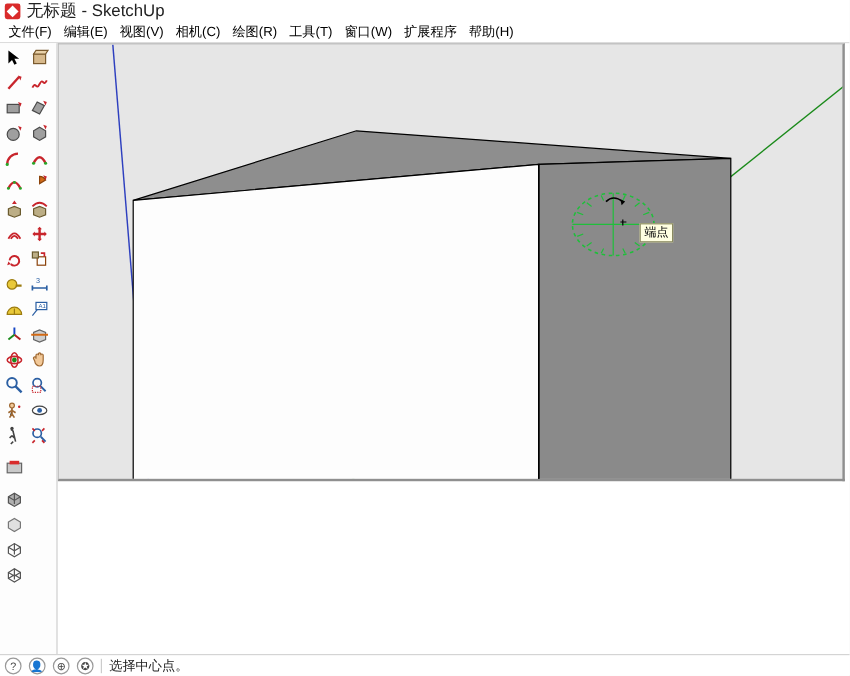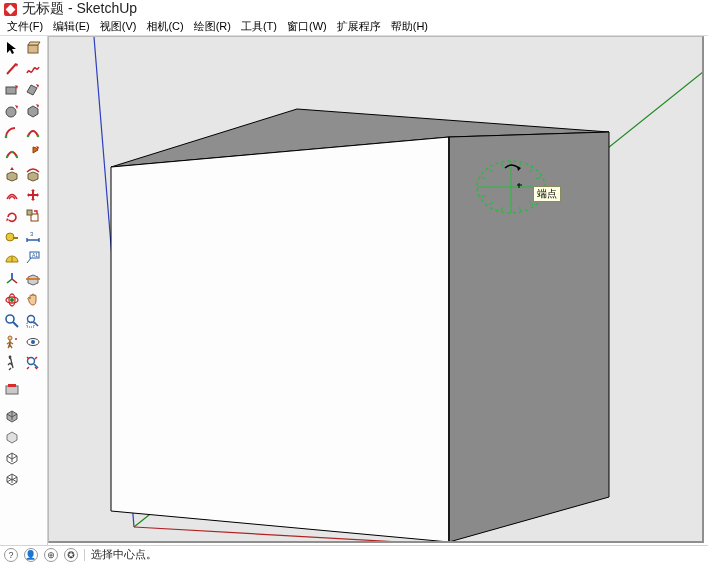--- a/index.html
+++ b/index.html
@@ -9,21 +9,21 @@
 .titlebar .app-icon::after { content: ""; position: absolute; left: 3px; top: 3px; width: 7px; height: 7px; background: #fff; transform: rotate(45deg); }
 .titlebar .title { color: #222; font-size: 14px; }
 .menubar { height: 18px; display: flex; align-items: center; padding: 0 2px; background: #fff; border-bottom: 1px solid #dcdcdc; }
 .menubar .mitem { padding: 0 5px; font-size: 11px; color: #000; cursor: pointer; }
 .content { position: relative; width: 708px; height: 509px; }
 .toolbars { position: absolute; left: 0; top: 0; width: 48px; height: 509px; background: #fdfdfd; border-right: 1px solid #d0d0d0; display: flex; flex-direction: column; padding: 2px 2px; gap: 1px; z-index: 5; }
 .toolrow { display: flex; gap: 1px; height: 20px; }
 .sep { height: 4px; }
 .tbtn { width: 20px; height: 20px; border: 1px solid transparent; border-radius: 2px; display: flex; align-items: center; justify-content: center; cursor: pointer; }
 .tbtn svg { width: 16px; height: 16px; }
-.viewport { position: absolute; left: 48px; top: 0; width: 656px; height: 507px; border: 2px solid #8f8f8f; border-top: 1px solid #bababa; border-left: 1px solid #bababa; background: #e6e6e6; overflow: hidden; }
+.viewport { position: absolute; left: 48px; top: 0; width: 656px; height: 365px; border: 2px solid #8f8f8f; border-top: 1px solid #bababa; border-left: 1px solid #bababa; background: #e6e6e6; overflow: hidden; }
 .statusbar { position: absolute; left: 0; bottom: 0; width: 708px; height: 18px; background: #fff; border-top: 1px solid #d4d4d4; display: flex; align-items: center; padding: 0 4px; gap: 6px; }
 .statusbar .sicon { width: 14px; height: 14px; border: 1px solid #999; border-radius: 50%; display: flex; align-items: center; justify-content: center; font-size: 9px; color: #444; }
 .statusbar .stext { font-size: 11px; color: #222; }
 .tooltip-sm { position: absolute; font-size: 10px; background: #ffffe1; border: 1px solid #8a8a60; padding: 0 3px; color: #000; }
 </style>
 </head>
 <body>
 
 <div class="titlebar">
   <div class="app-icon"></div>

